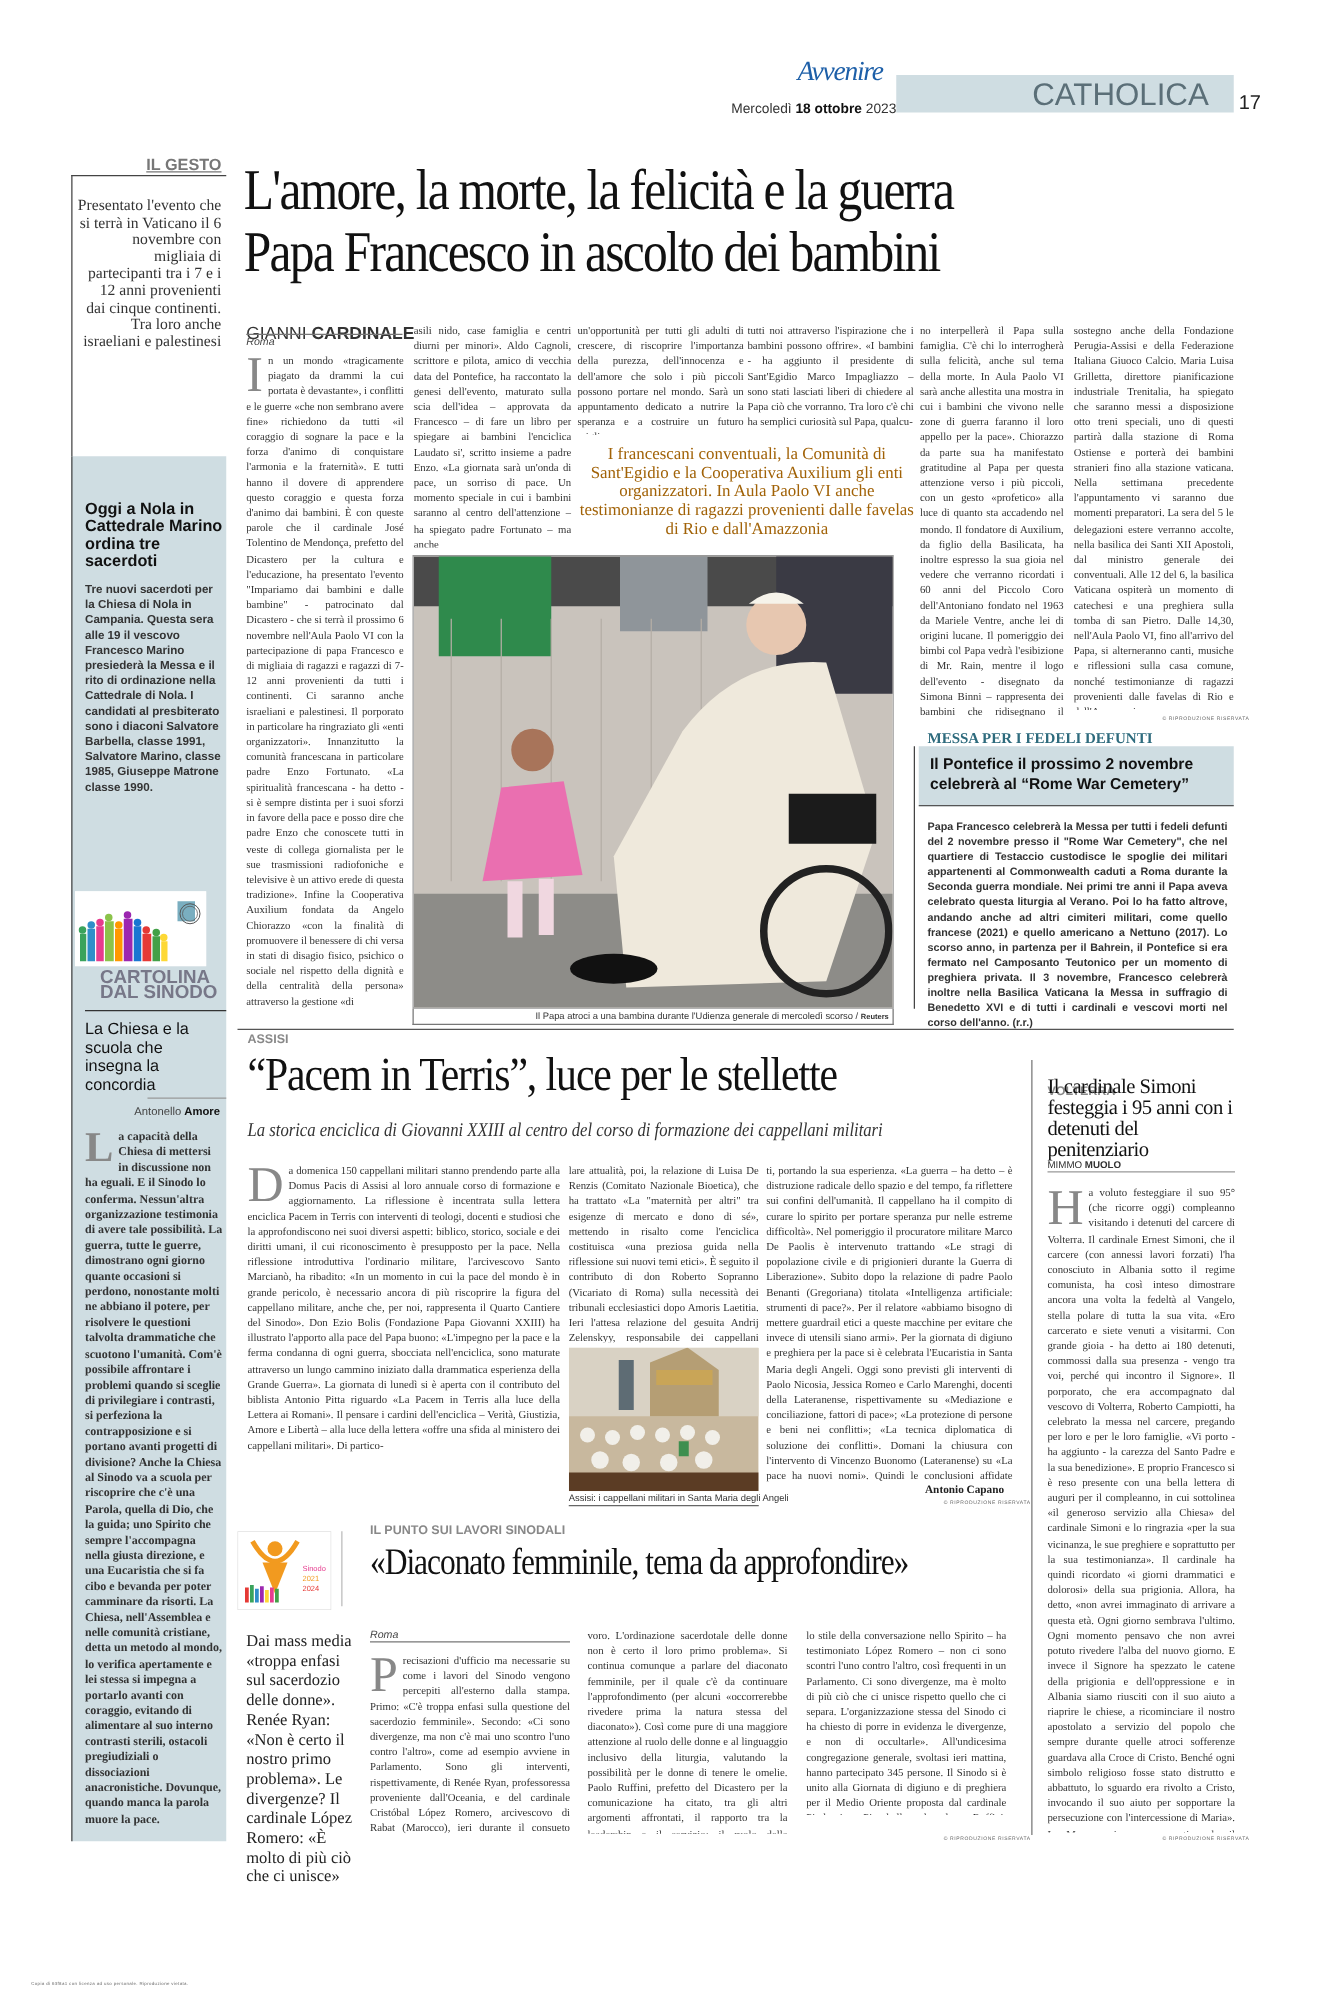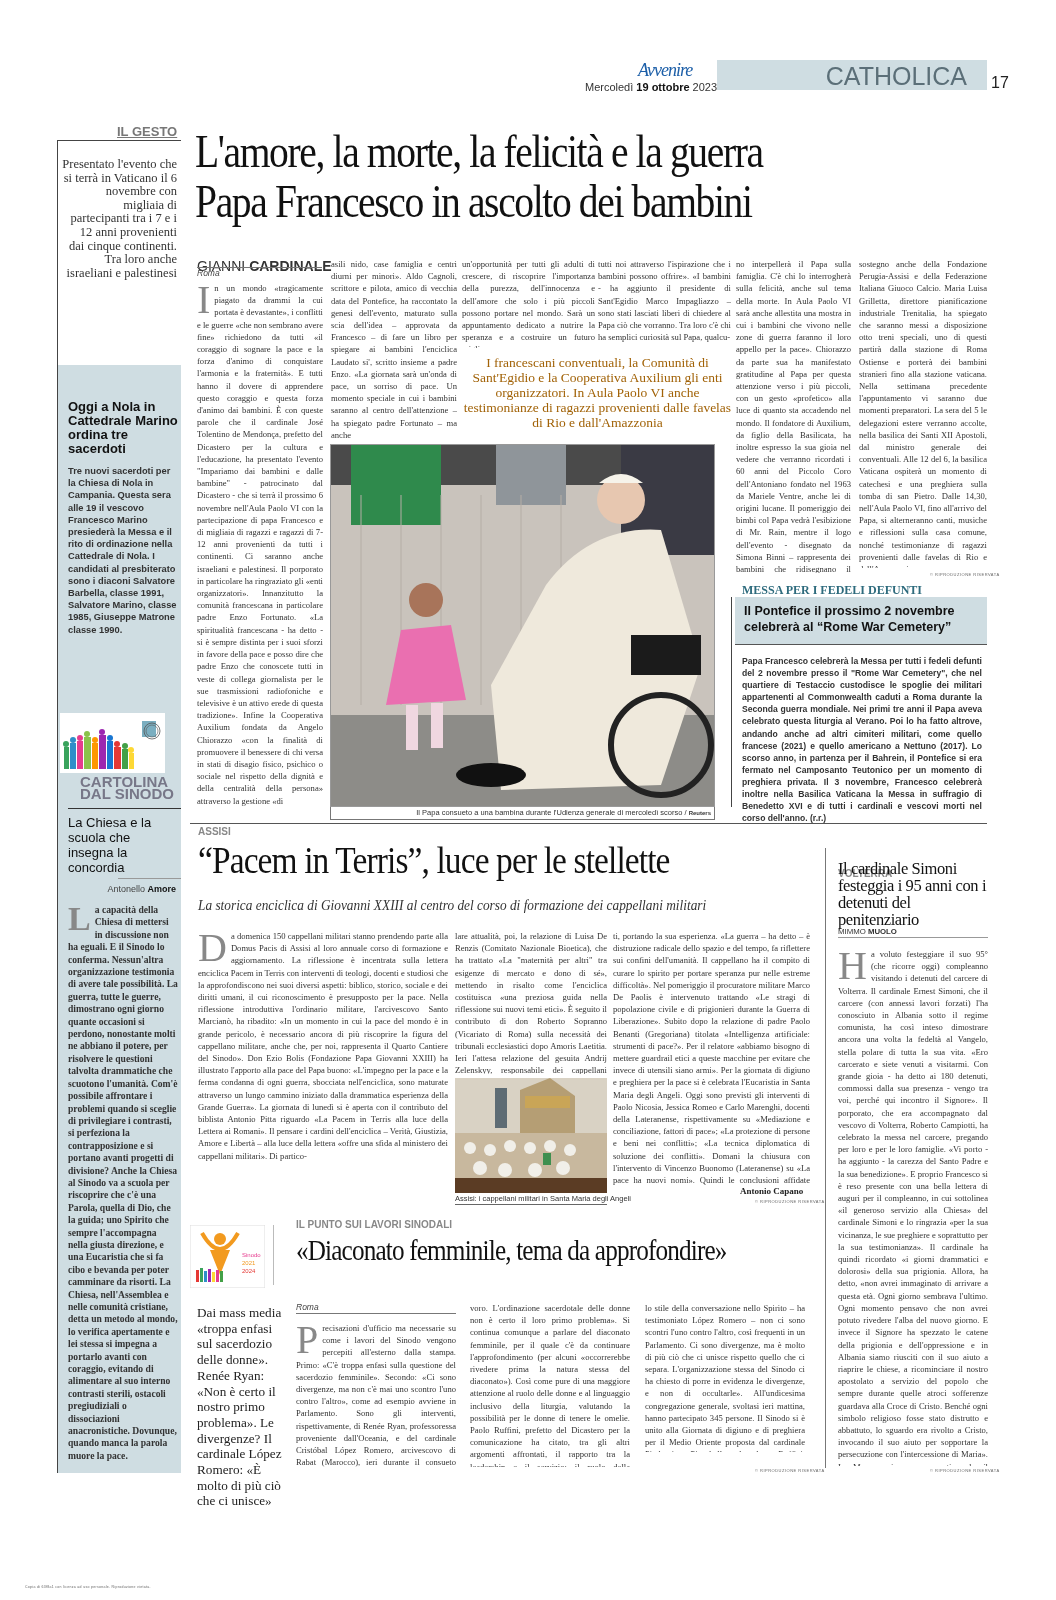--- a/index.html
+++ b/index.html
@@ -4,21 +4,21 @@
 <style>
 *{box-sizing:border-box;margin:0;padding:0}
 html,body{width:1056px;height:1600px;background:#fff;overflow:hidden}
 body{position:relative;font-family:"Liberation Serif",serif;color:#222}
 .abs{position:absolute}
 .col{position:absolute;font-family:"Liberation Serif",serif;font-size:8.6px;line-height:12.2px;text-align:justify;color:#333;overflow:hidden}
 .drop{float:left;font-size:40px;line-height:32px;color:#888;margin:2px 4px 0 0}
 
 .masthead-date{left:585px;top:81px;font-size:11px;font-family:"Liberation Sans",sans-serif;color:#333}
 .masthead-date b{font-weight:bold;color:#111}
-.logo{left:638px;top:60px;font-size:18px;font-style:italic;color:#1d5fa8;font-family:"Liberation Serif",serif;letter-spacing:-1px}
+.logo{left:638px;top:44px;font-size:22px;font-style:italic;color:#1d5fa8;font-family:"Liberation Serif",serif;letter-spacing:-1px}
 .section-band{left:717px;top:60px;width:270px;height:30px;background:#cfdde2}
 .section-name{right:20px;top:2px;font-size:25px;color:#5b6f78;font-family:"Liberation Sans",sans-serif;position:absolute}
 .page-num{left:991px;top:74px;font-size:16px;color:#222;font-family:"Liberation Sans",sans-serif}
 
 .sidebar-top{left:57px;top:140px;width:124px;height:225px;border-left:1px solid #444;border-top:1px solid #444}
 .gesto-label{left:117px;top:124px;font-family:"Liberation Sans",sans-serif;font-weight:bold;font-size:13px;color:#777;text-decoration:underline;text-decoration-color:#777}
 .gesto-text{left:62px;top:158px;width:115px;text-align:right;font-size:12.5px;line-height:13.6px;color:#333}
 .sidebar-blue{left:57px;top:365px;width:124px;height:1108px;background:#cfdde2;border-left:1px solid #444}
 .nola-title{left:68px;top:400px;width:110px;font-family:"Liberation Sans",sans-serif;font-weight:bold;font-size:13px;line-height:14px;color:#111}
 .nola-text{left:68px;top:465px;width:110px;font-family:"Liberation Sans",sans-serif;font-weight:bold;font-size:9.3px;line-height:12.2px;color:#333}
@@ -69,21 +69,21 @@
 .roma-label{left:296px;top:1302px;font-family:"Liberation Sans",sans-serif;font-style:italic;font-size:8.5px;color:#444}
 .roma-rule{left:296px;top:1313px;width:160px;height:1px;background:#777}
 .footer-micro{left:25px;top:1585px;font-family:"Liberation Sans",sans-serif;font-size:3.5px;color:#666;letter-spacing:.3px}
 </style>
 </head>
 <body>
 
 <div class="abs logo">Avvenire</div>
 <div class="abs masthead-date">
   <span>Mercoledì</span>
-  <b>19 ottobre</b>
+  <b>18 ottobre</b>
   <span>2023</span>
 </div>
 <div class="abs section-band">
   <span class="section-name">CATHOLICA</span>
 </div>
 <div class="abs page-num">17</div>
 
 <div class="abs gesto-label">IL GESTO</div>
 <div class="abs sidebar-top"></div>
 <div class="abs gesto-text">Presentato l'evento che si terrà in Vaticano il 6 novembre con migliaia di partecipanti tra i 7 e i 12 anni provenienti dai cinque continenti. Tra loro anche israeliani e palestinesi</div>
@@ -183,21 +183,21 @@
 
     <circle cx="290" cy="55" r="24" fill="#e7c7b0"></circle>
     <path d="M268 38 Q290 20 312 38 Z" fill="#f6f3ea"></path>
     <path d="M215 140 Q260 80 330 85 L370 220 L330 340 L170 345 L160 240 Z" fill="#efe9dc"></path>
     <circle cx="330" cy="300" r="50" fill="none" stroke="#222" stroke-width="6"></circle>
     <rect x="300" y="190" width="70" height="40" fill="#1b1b1b"></rect>
     <ellipse cx="160" cy="330" rx="35" ry="12" fill="#111"></ellipse>
   </svg>
 </div>
 <div class="abs photo-caption">
-  <span>Il Papa consueto a una bambina durante l'Udienza generale di mercoledì scorso /</span>
+  <span>Il Papa atroci a una bambina durante l'Udienza generale di mercoledì scorso /</span>
   <span style="font-size:6px;font-weight:bold">Reuters</span>
 </div>
 
 <div class="abs messa-label">MESSA PER I FEDELI DEFUNTI</div>
 <div class="abs messa-vrule"></div>
 <div class="abs messa-band"></div>
 <div class="abs messa-title">Il Pontefice il prossimo 2 novembre celebrerà al “Rome War Cemetery”</div>
 <div class="abs messa-text">Papa Francesco celebrerà la Messa per tutti i fedeli defunti del 2 novembre presso il "Rome War Cemetery", che nel quartiere di Testaccio custodisce le spoglie dei militari appartenenti al Commonwealth caduti a Roma durante la Seconda guerra mondiale. Nei primi tre anni il Papa aveva celebrato questa liturgia al Verano. Poi lo ha fatto altrove, andando anche ad altri cimiteri militari, come quello francese (2021) e quello americano a Nettuno (2017). Lo scorso anno, in partenza per il Bahrein, il Pontefice si era fermato nel Camposanto Teutonico per un momento di preghiera privata. Il 3 novembre, Francesco celebrerà inoltre nella Basilica Vaticana la Messa in suffragio di Benedetto XVI e di tutti i cardinali e vescovi morti nel corso dell'anno. (r.r.)</div>
 
 <div class="abs hrule-mid"></div>

